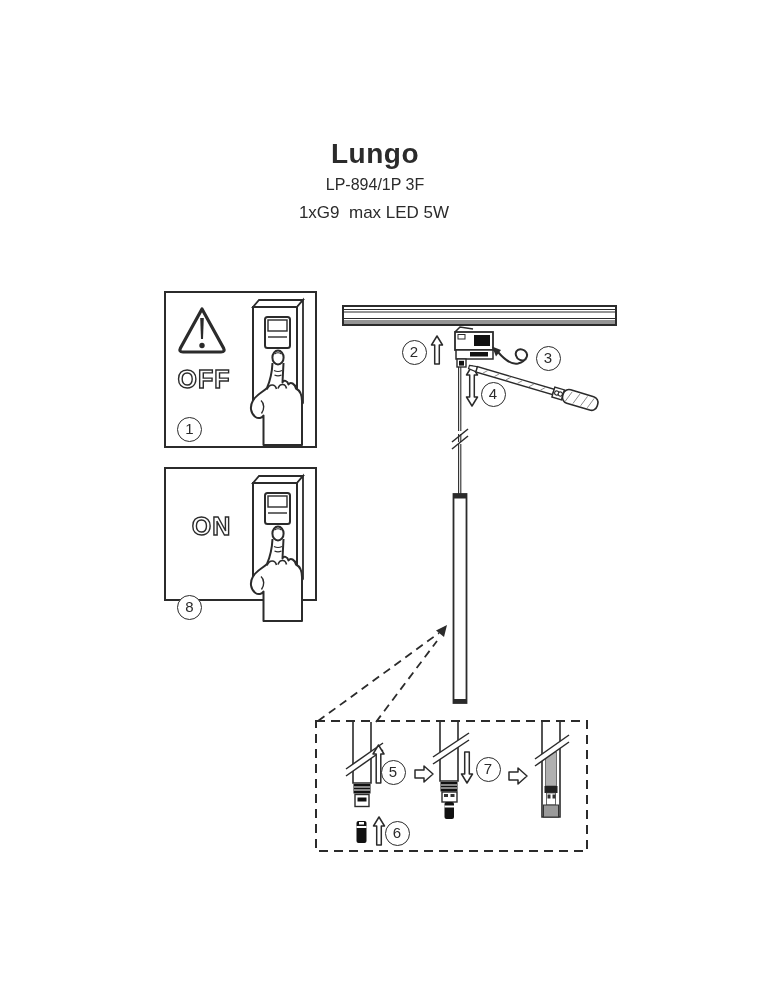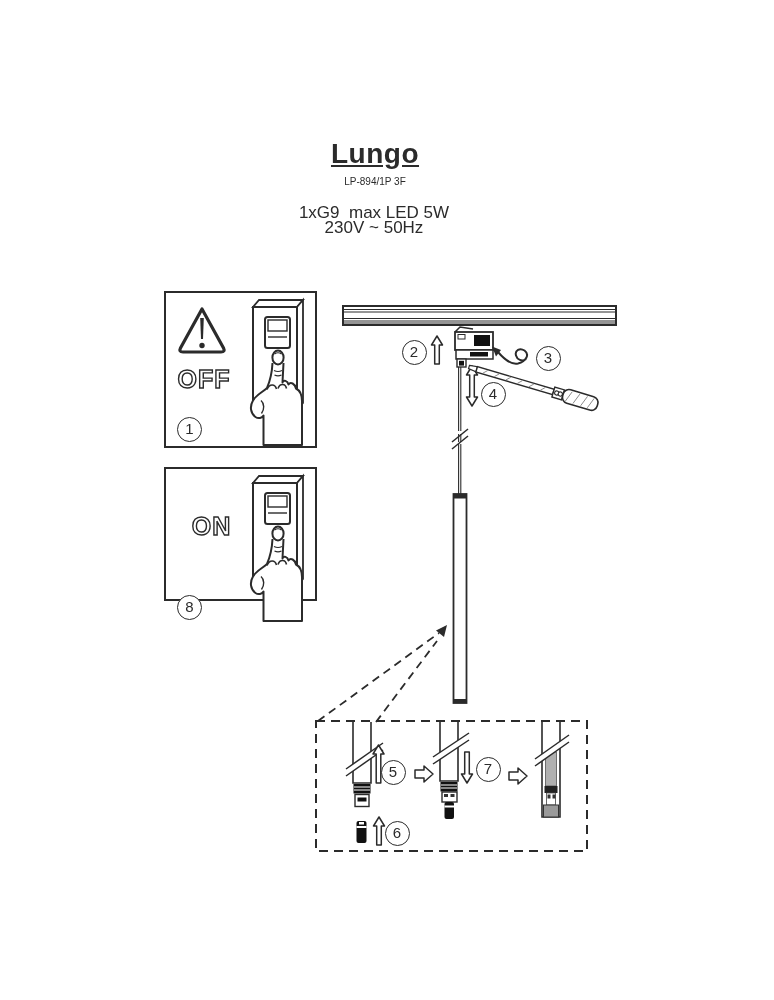--- a/index.html
+++ b/index.html
@@ -1,22 +1,22 @@
 <!DOCTYPE html>
 <html><head>
 <meta charset="utf-8">
 <style>
   html,body{margin:0;padding:0;background:#ffffff;}
   .page{
     position:relative;width:774px;height:1000px;background:#fff;overflow:hidden;
     font-family:"Liberation Sans", sans-serif;color:#2b2b2b;
   }
   .title{position:absolute;left:175px;top:138px;width:400px;text-align:center;
-         font-size:28px;font-weight:bold;letter-spacing:.5px;text-decoration:underline;}
-  .model{position:absolute;left:175px;top:176px;width:400px;text-align:center;font-size:10px;}
+         font-size:28px;font-weight:bold;letter-spacing:.5px;}
+  .model{position:absolute;left:175px;top:176px;width:400px;text-align:center;font-size:16px;}
   .spec{position:absolute;left:174px;width:400px;text-align:center;font-size:17px;white-space:pre;}
   .spec1{top:203px;} .spec2{top:218px;}
 
   .panel{position:absolute;left:164px;width:153px;border:2px solid #2b2b2b;background:#fff;box-sizing:border-box;}
   .panel-off{top:291px;height:157px;}
   .panel-on{top:467px;height:134px;}
   .panel svg.panel-art{position:absolute;left:0;top:0;}
 
   .outline-label{font-family:"Liberation Sans",sans-serif;font-weight:bold;
                  fill:#ffffff;stroke:#2b2b2b;stroke-width:1.4px;letter-spacing:1px;}
@@ -48,21 +48,20 @@
         <path d="M97.5,122.5 C100.5,118.5 100.5,112.5 97,109.5" fill="none" stroke="#2b2b2b" stroke-width="1.4"></path>
         <ellipse cx="114" cy="66.5" rx="5.6" ry="7" fill="#fff" stroke="#2b2b2b" stroke-width="2"></ellipse>
         <path d="M110.5,63 Q114,60.5 117.5,63 M110,79.5 Q114,81.5 118,79.5 M110.5,84 Q114,85.8 117.5,84" fill="none" stroke="#2b2b2b" stroke-width="1.2"></path>
       </g>
     </defs>
   </svg>
 
   <div class="title">Lungo</div>
   <div class="model">LP-894/1P 3F</div>
   <div class="spec spec1">1xG9  max LED 5W</div>
-  <div class="spec spec2">230V ~ 50Hz</div>
 
   <div class="panel panel-off">
     <svg class="panel-art" width="149" height="153" viewBox="2 2 149 153">
       <g>
         <path d="M38,18 L59.5,57 Q61.5,61 57,61 L19,61 Q14.5,61 16.5,57 Z" fill="#fff" stroke="#2b2b2b" stroke-width="3.2" stroke-linejoin="round"></path>
         <polygon points="36.2,27 39.8,27 39,48 37,48" fill="#2b2b2b"></polygon>
         <circle cx="38" cy="54.5" r="2.7" fill="#2b2b2b"></circle>
       </g>
       <g>
         <use href="#switch-hand"></use>

